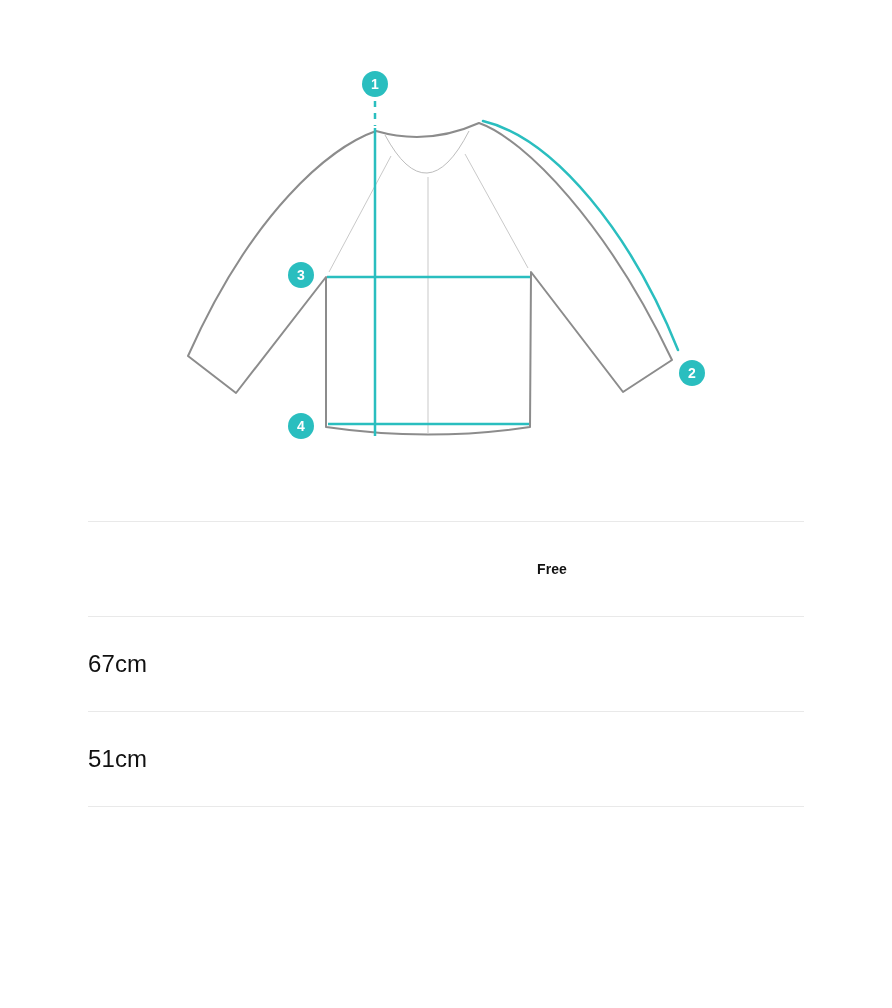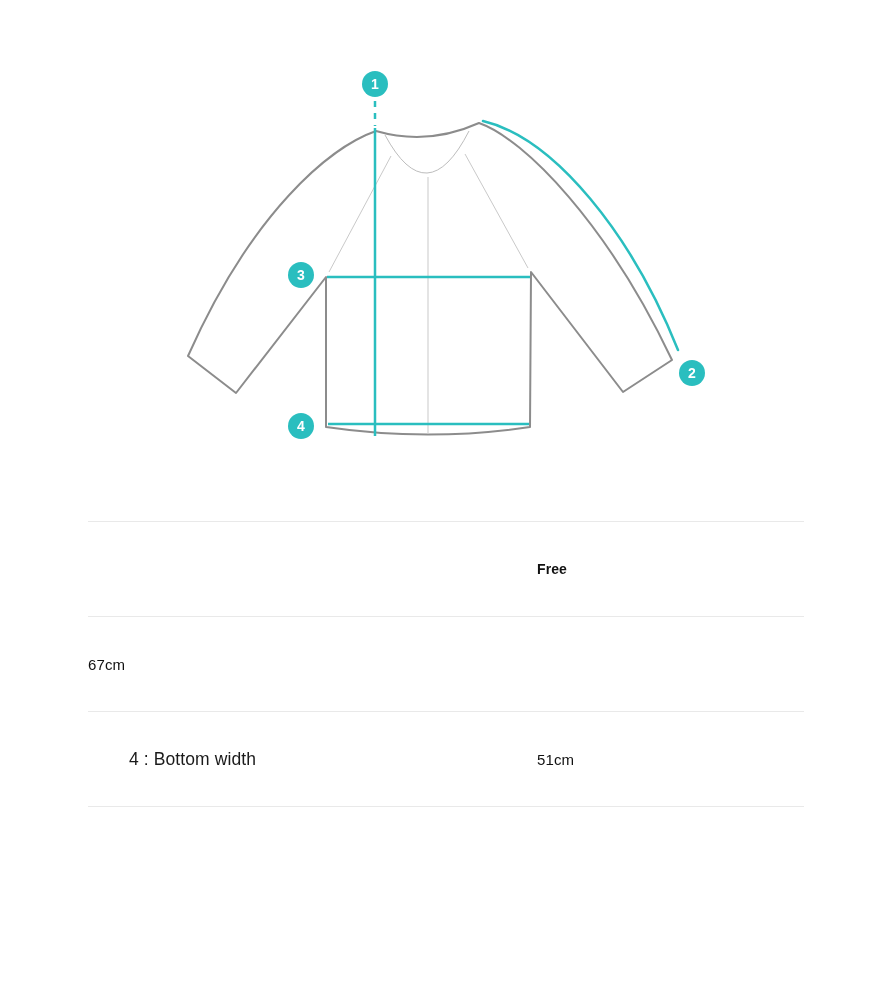--- a/index.html
+++ b/index.html
@@ -17,21 +17,21 @@
   }
   .t-row{
     display:flex;align-items:center;height:94px;
     border-bottom:1px solid #e9e9e9;
   }
   .t-label{
     box-sizing:border-box;flex:0 0 449px;padding-left:41px;
     font-size:17.5px;font-weight:400;color:#1a1a1a;letter-spacing:0.1px;
   }
   .t-value{
-    font-size:15px;font-weight:400;color:#111;letter-spacing:0.1px;
+    font-size:24px;font-weight:400;color:#111;letter-spacing:0.1px;
   }
   .t-head .t-value{font-weight:700;font-size:14px;}
   .marker-num{
     font-family:"Liberation Sans","DejaVu Sans",sans-serif;
     font-size:14px;font-weight:600;fill:#ffffff;
   }
 </style>
 </head>
 <body>
 
@@ -87,16 +87,15 @@
 
 <div class="size-table">
   <div class="t-row t-head">
     <div class="t-label"></div>
     <div class="t-value">Free</div>
   </div>
   <div class="t-row">
     <div class="t-value">67cm</div>
   </div>
   <div class="t-row">
-    <div class="t-label">4 : Bottom width</div>
     <div class="t-value">51cm</div>
   </div>
 </div>
 
 </body></html>

